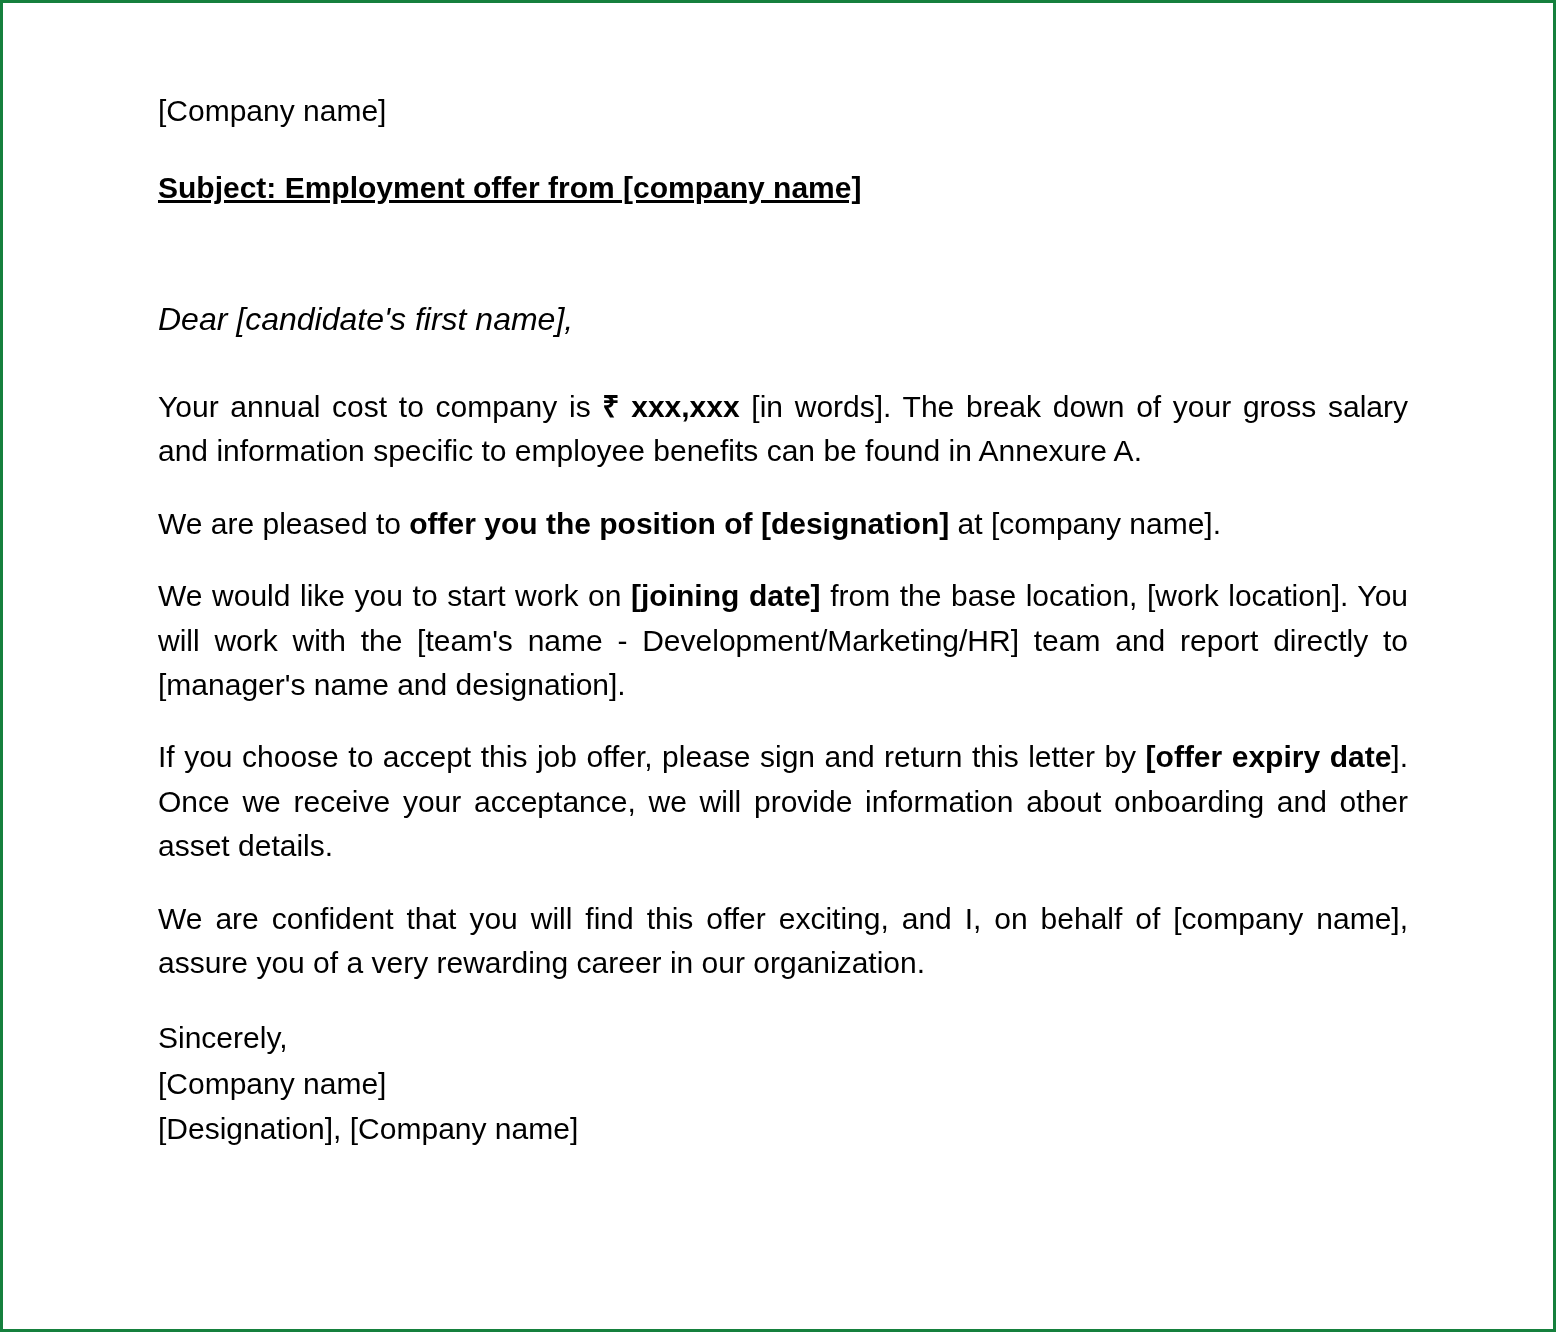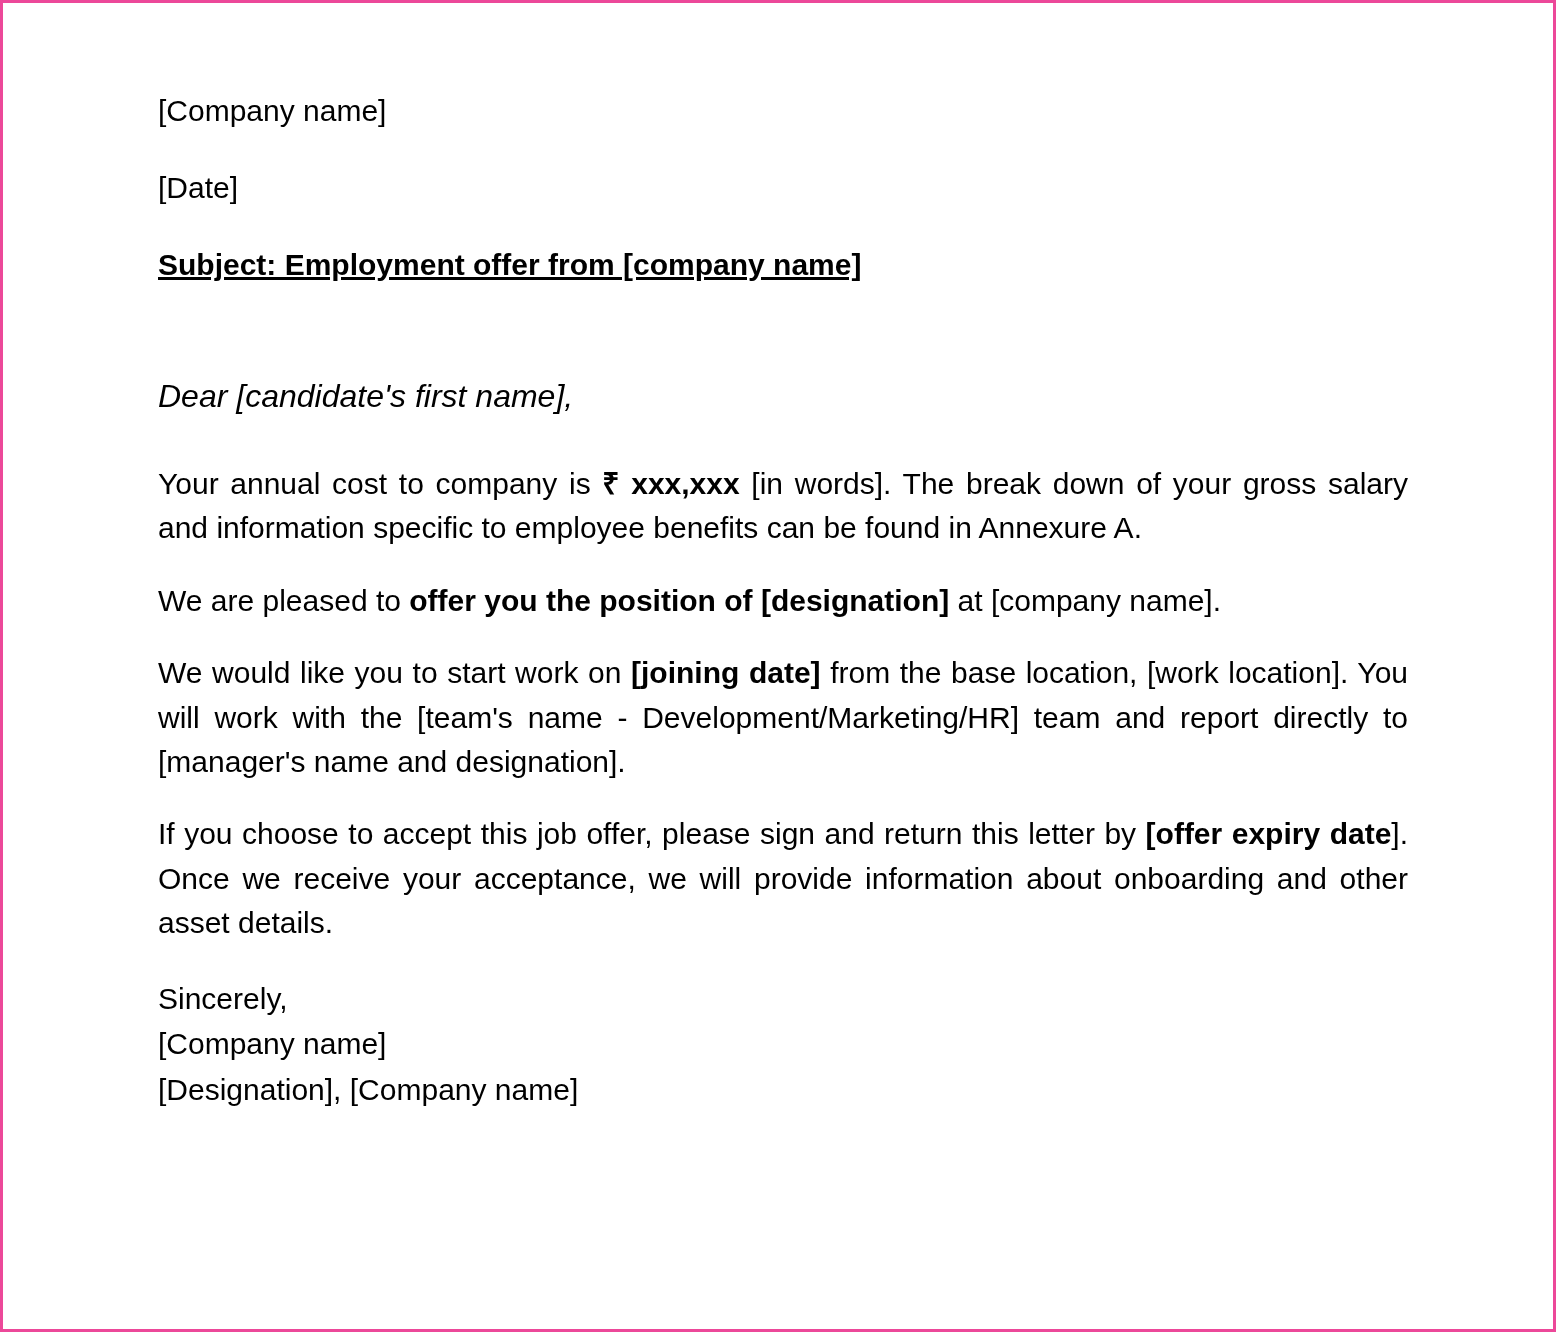--- a/index.html
+++ b/index.html
@@ -10,21 +10,21 @@
   body {
     font-family: "Liberation Sans", sans-serif;
     color: #000000;
   }
   .page {
     position: relative;
     width: 1556px;
     height: 1332px;
     box-sizing: border-box;
     background: #ffffff;
-    border: 3px solid #ec4899;
+    border: 3px solid #15803d;
     overflow: hidden;
   }
   .letter {
     position: absolute;
     left: 155px;
     top: 0;
     width: 1250px;
   }
   .line {
     font-size: 30px;
@@ -67,38 +67,38 @@
   .sign-block div { white-space: pre; }
 </style>
 </head>
 <body>
 
 <div class="page">
   <div class="letter">
 
     <div class="line meta-line company-line">[Company name]</div>
 
-    <div class="line meta-line date-line">[Date]</div>
 
     <div class="line meta-line subject-line">Subject: Employment offer from [company name]</div>
 
     <div class="spacer-para"></div>
 
     <div class="salutation">Dear [candidate's first name],</div>
 
     <div style="height:50px"></div>
 
     <p class="body-para"><span>Your annual cost to company is </span><span class="b">₹ xxx,xxx</span><span> [in words]. The break down of your gross salary and information specific to employee benefits can be found in Annexure A.</span></p>
 
     <p class="body-para"><span>We are pleased to </span><span class="b">offer you the position of [designation]</span><span> at [company name].</span></p>
 
     <p class="body-para"><span>We would like you to start work on </span><span class="b">[joining date]</span><span> from the base location, [work location]. You will work with the [team's name - Development/Marketing/HR] team and report directly to [manager's name and designation].</span></p>
 
     <p class="body-para"><span>If you choose to accept this job offer, please sign and return this letter by </span><span class="b">[offer expiry date</span><span>]. Once we receive your acceptance, we will provide information about onboarding and other asset details.</span></p>
 
+    <p class="body-para"><span>We are confident that you will find this offer exciting, and I, on behalf of [company name], assure you of a very rewarding career in our organization.</span></p>
 
     <div class="sign-block">
       <div>Sincerely,</div>
       <div>[Company name]</div>
       <div>[Designation], [Company name]</div>
     </div>
 
   </div>
 </div>
 

